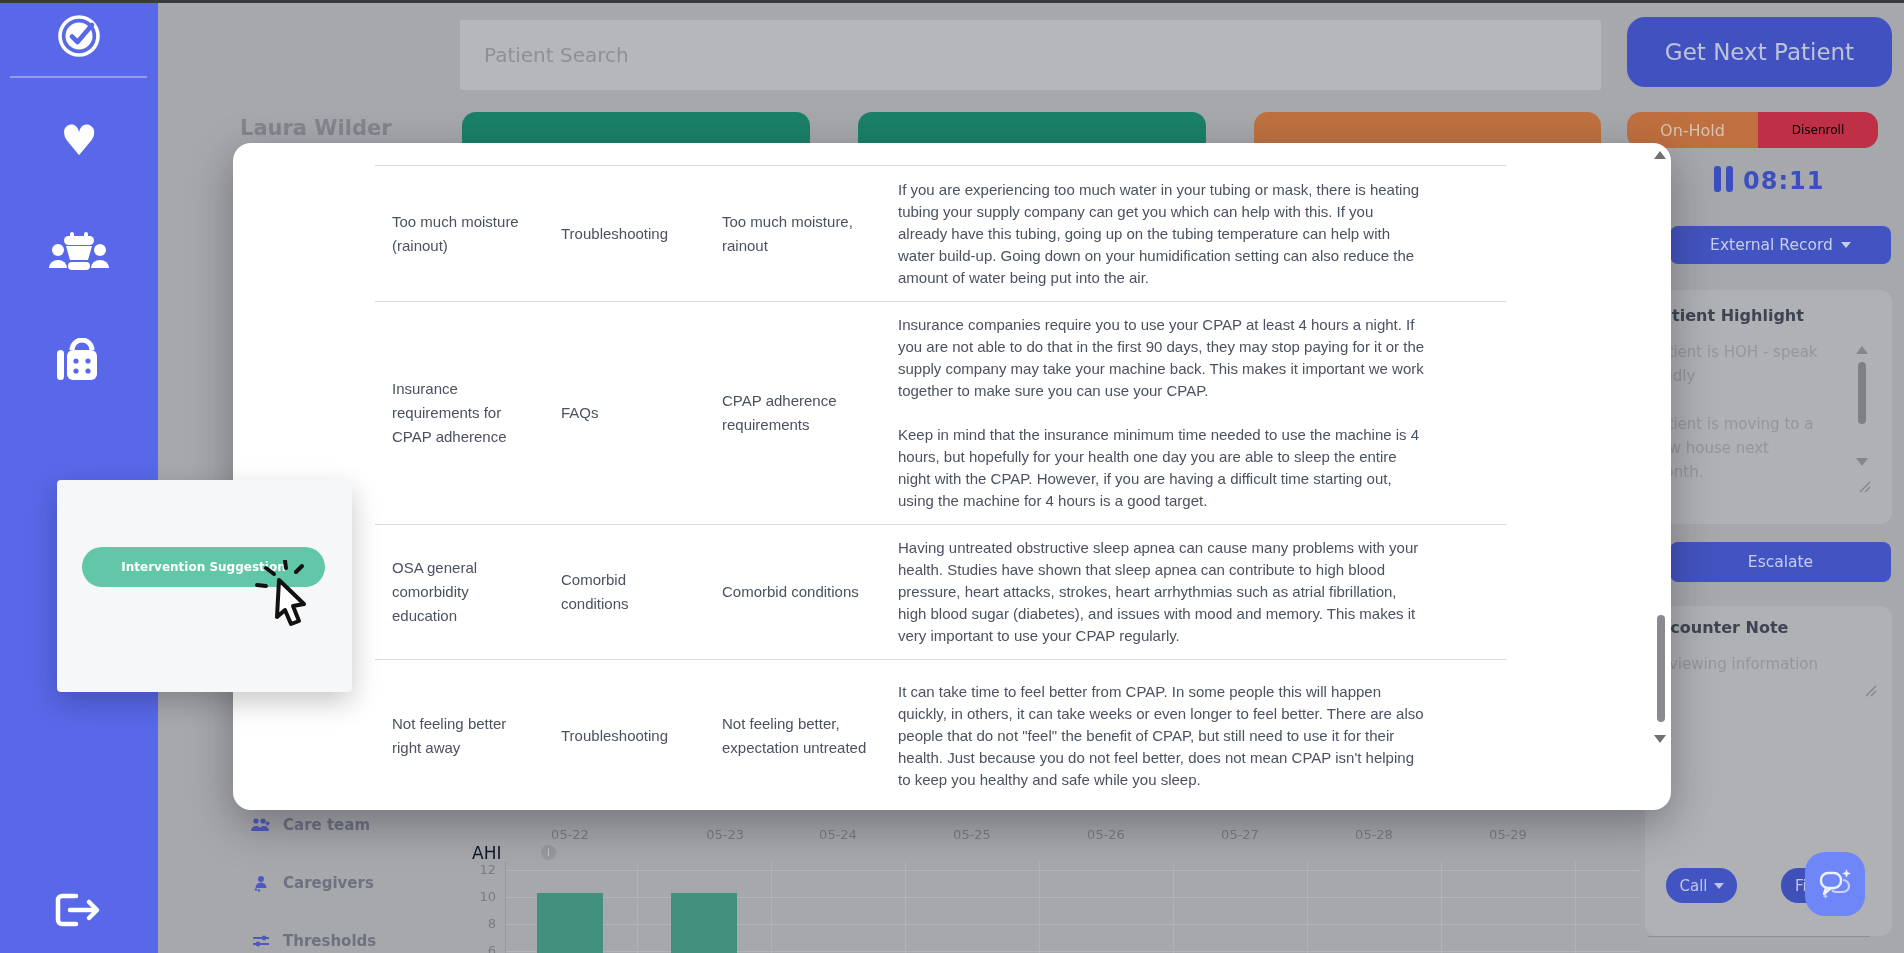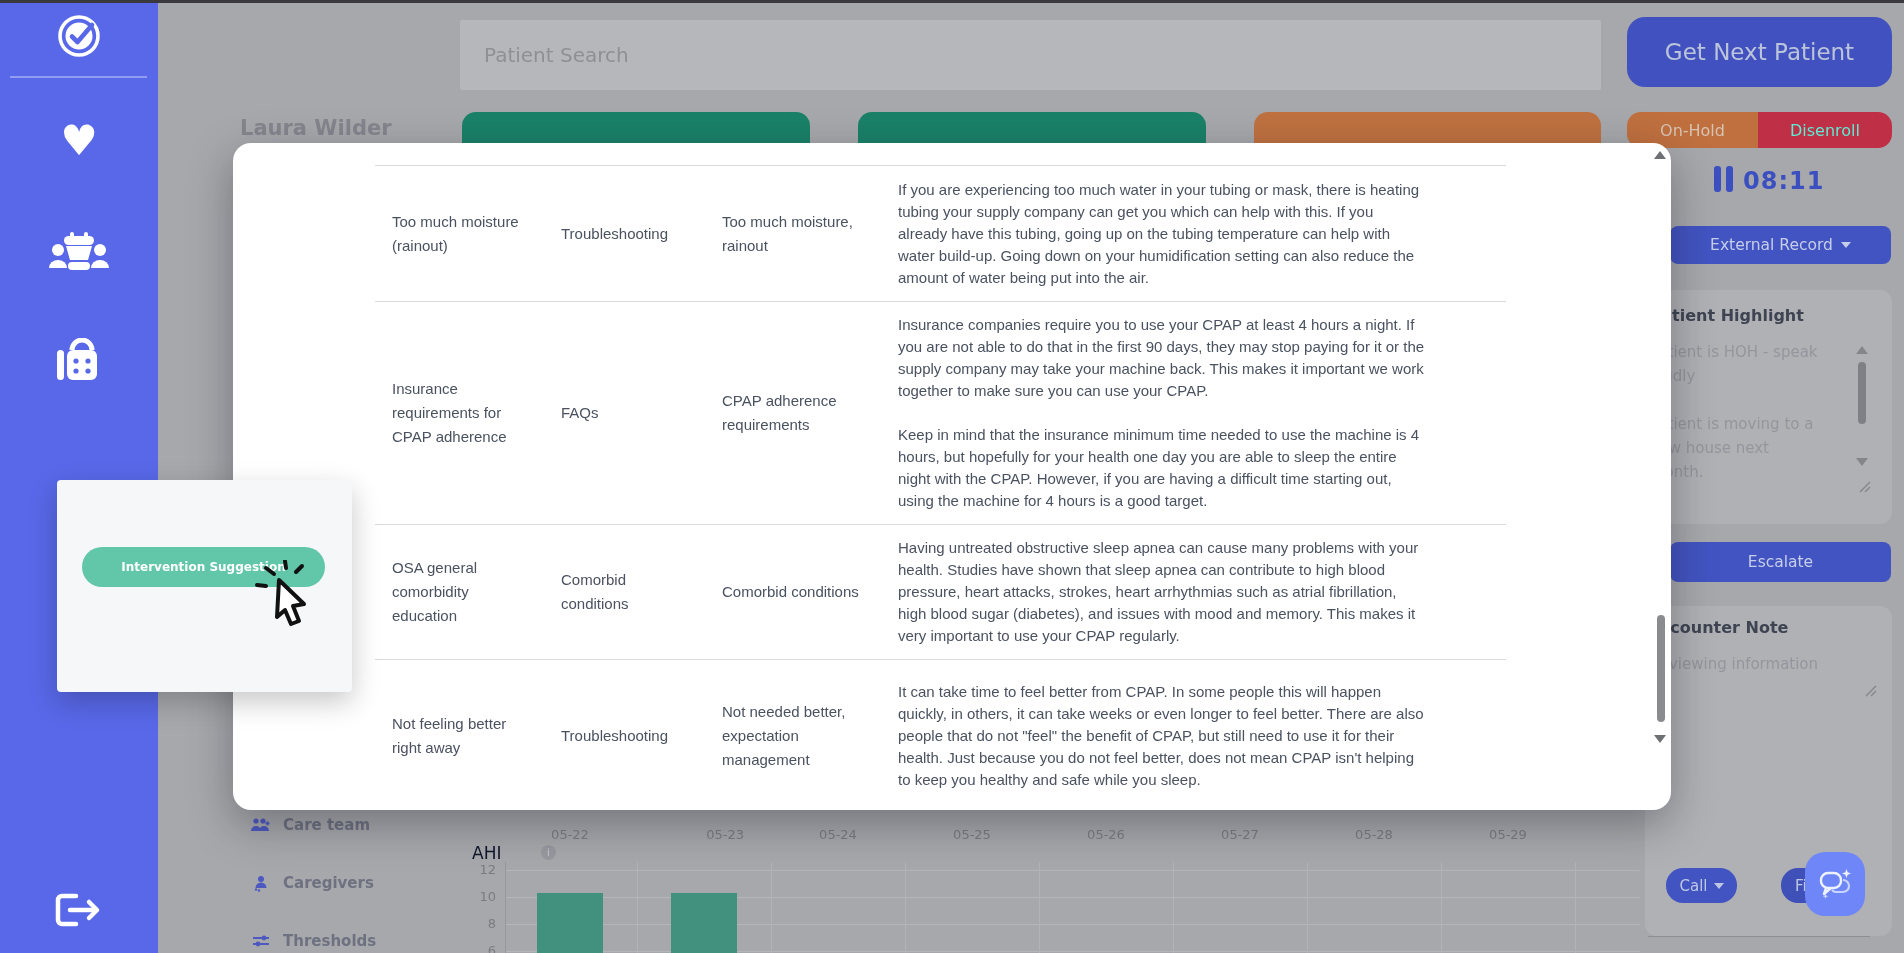--- a/index.html
+++ b/index.html
@@ -22,22 +22,22 @@
     color:#87888e; font-family:"DejaVu Sans", sans-serif; z-index:2;
   }
   #search-input::placeholder { color:#8f9096; }
   .btn { display:flex; align-items:center; justify-content:center; cursor:pointer; z-index:2; }
   #gnp-btn { left:1627px; top:17px; width:265px; height:70px; background:#4152c0; border-radius:18px;
              color:#bcc4da; font-size:23px; }
   #patient-name { left:240px; top:116px; font-size:21px; font-weight:bold; color:#84858d; z-index:2; }
   .ghost-btn { top:112px; height:44px; border-radius:14px; z-index:2; }
   #onhold-btn { left:1627px; top:112px; width:131px; height:36px; background:#c0703f;
                 border-radius:14px 0 0 14px; color:#d7c3b2; font-size:16px; }
-  #disenroll-btn { left:1758px; top:112px; width:134px; height:36px; background:#bf2f45;
-                   border-radius:0 14px 14px 0; color:#5eead4; font-size:16px; }
+  #disenroll-btn { left:1758px; top:112px; width:120px; height:36px; background:#bf2f45;
+                   border-radius:0 14px 14px 0; color:#000000; font-size:12px; }
   #timer { left:1714px; top:166px; display:flex; align-items:center; gap:10px; z-index:2; }
   .pause-bar { width:7px; height:26px; background:#3c4fc0; border-radius:3px; display:inline-block; }
   #timer-text { font-size:24px; font-weight:bold; color:#3c4fc0; letter-spacing:1px; }
   .panel-btn { background:#4254c2; border-radius:8px; color:#c6cee9; font-size:15.5px; }
   
   .card { background:#b0b1b5; border-radius:12px; z-index:1; }
   .card-title { font-size:16px; font-weight:bold; color:#3e4452; z-index:1; }
   .card-text { font-size:15px; line-height:24px; color:#94969d; white-space:pre-line; z-index:1; }
   .mini-scroll-thumb { background:#7f8085; border-radius:4px; z-index:1; }
   .tri-up { width:0; height:0; border-left:6px solid transparent; border-right:6px solid transparent;
@@ -257,21 +257,21 @@
       </div>
       <div class="trow">
         <div class="tcell c1 r3">OSA general comorbidity education</div>
         <div class="tcell c2 r3">Comorbid conditions</div>
         <div class="tcell c3 r3">Comorbid conditions</div>
         <div class="tcell c4 r3">Having untreated obstructive sleep apnea can cause many problems with your health. Studies have shown that sleep apnea can contribute to high blood pressure, heart attacks, strokes, heart arrhythmias such as atrial fibrillation, high blood sugar (diabetes), and issues with mood and memory. This makes it very important to use your CPAP regularly.</div>
       </div>
       <div class="trow">
         <div class="tcell c1 r4">Not feeling better right away</div>
         <div class="tcell c2 r4">Troubleshooting</div>
-        <div class="tcell c3 r4">Not needed better, expectation management</div>
+        <div class="tcell c3 r4">Not feeling better, expectation untreated</div>
         <div class="tcell c4 r4">It can take time to feel better from CPAP. In some people this will happen quickly, in others, it can take weeks or even longer to feel better. There are also people that do not "feel" the benefit of CPAP, but still need to use it for their health. Just because you do not feel better, does not mean CPAP isn't helping to keep you healthy and safe while you sleep.</div>
       </div>
     </div>
     <div class="tri-up" style="position:absolute;left:1421px;top:8px;border-bottom-color:#6f7073;"></div>
     <div class="mini-scroll-thumb" style="position:absolute;left:1424px;top:472px;width:8px;height:107px;background:#8a8b8f;"></div>
     <div class="tri-down" style="position:absolute;left:1421px;top:592px;border-top-color:#6f7073;"></div>
   </div>
 
   <div id="intervention-panel" class="abs">
     <div id="intervention-pill">Intervention Suggestion</div>

